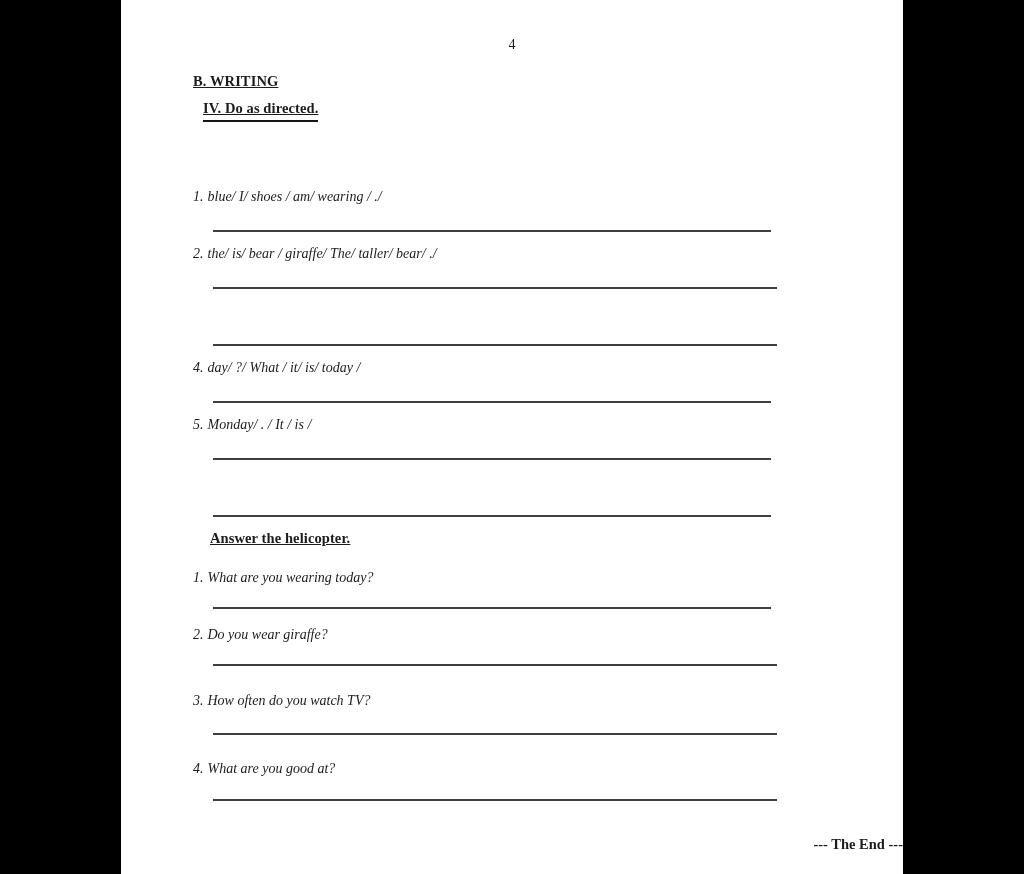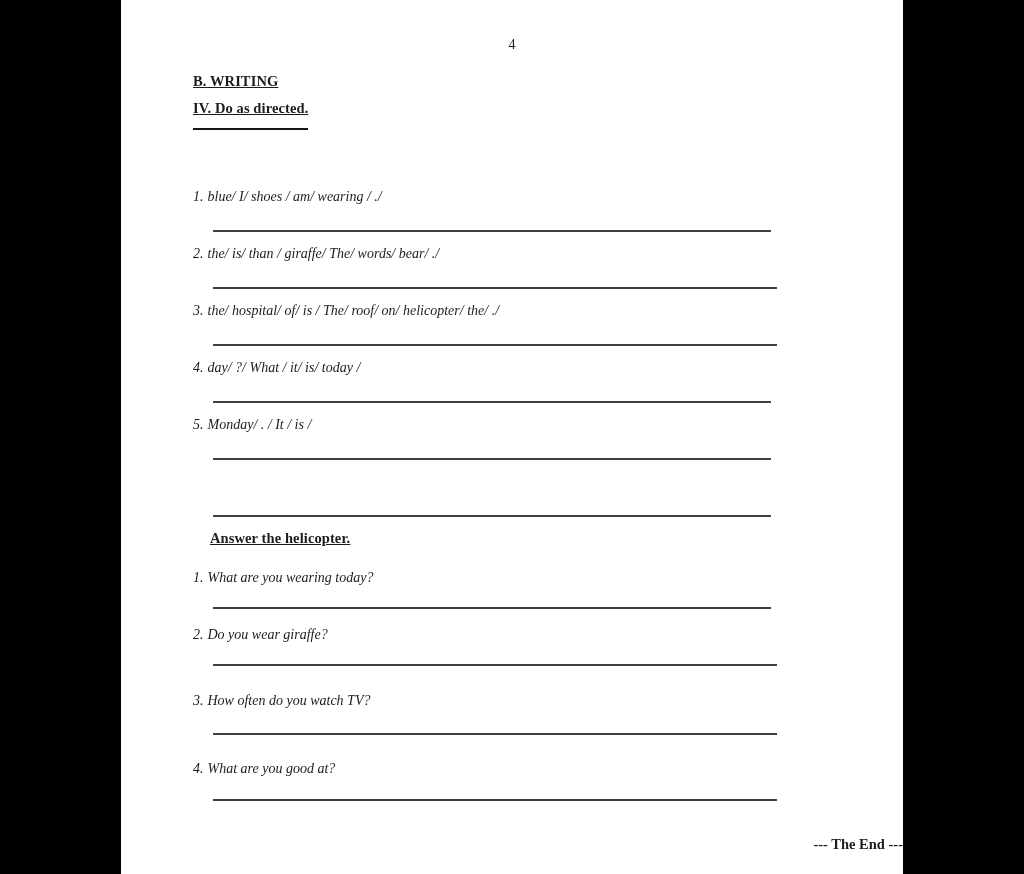--- a/index.html
+++ b/index.html
@@ -44,21 +44,22 @@
   }
   .t {
     font-size: 14px;
     font-style: italic;
   }
   .t .num {
     margin-right: 4px;
   }
   .underline-span {
     border-bottom: 2px solid #161616;
-    padding-bottom: 12px;
+    padding-bottom: 4px;
+    margin-left: 10px;
   }
   .answer-line {
     position: absolute;
     height: 0;
     border-top: 2px solid #3f3f3f;
   }
   .footer {
     left: 0;
     width: 100%;
     text-align: right;
@@ -74,24 +75,23 @@
     <div class="abs pgnum" style="top:37px">4</div>
 
     <div class="abs h bold" style="left:72px;top:73px">B. WRITING</div>
 
     <div class="abs h bold" style="left:72px;top:100px"><span class="underline-span">IV. Do as directed.</span></div>
 
 
     <div class="abs t" style="left:72px;top:189px"><span class="num">1.</span><span>blue/ I/ shoes / am/ wearing / ./</span></div>
     <div class="answer-line" style="left:92px;top:230px;width:558px"></div>
 
-    <div class="abs t" style="left:72px;top:246px"><span class="num">2.</span><span>the/ is/ than / giraffe/ The/ words/ bear/ ./</span></div>
+    <div class="abs t" style="left:72px;top:246px"><span class="num">2.</span><span>the/ is/ bear / giraffe/ The/ taller/ bear/ ./</span></div>
     <div class="answer-line" style="left:92px;top:287px;width:564px"></div>
 
-    <div class="abs t" style="left:72px;top:303px"><span class="num">3.</span><span>the/ hospital/ of/ is / The/ roof/ on/ helicopter/ the/ ./</span></div>
     <div class="answer-line" style="left:92px;top:344px;width:564px"></div>
 
     <div class="abs t" style="left:72px;top:360px"><span class="num">4.</span><span>day/ ?/ What / it/ is/ today /</span></div>
     <div class="answer-line" style="left:92px;top:401px;width:558px"></div>
 
     <div class="abs t" style="left:72px;top:417px"><span class="num">5.</span><span>Monday/ . / It / is /</span></div>
     <div class="answer-line" style="left:92px;top:458px;width:558px"></div>
 
     <div class="answer-line" style="left:92px;top:515px;width:558px"></div>
 

